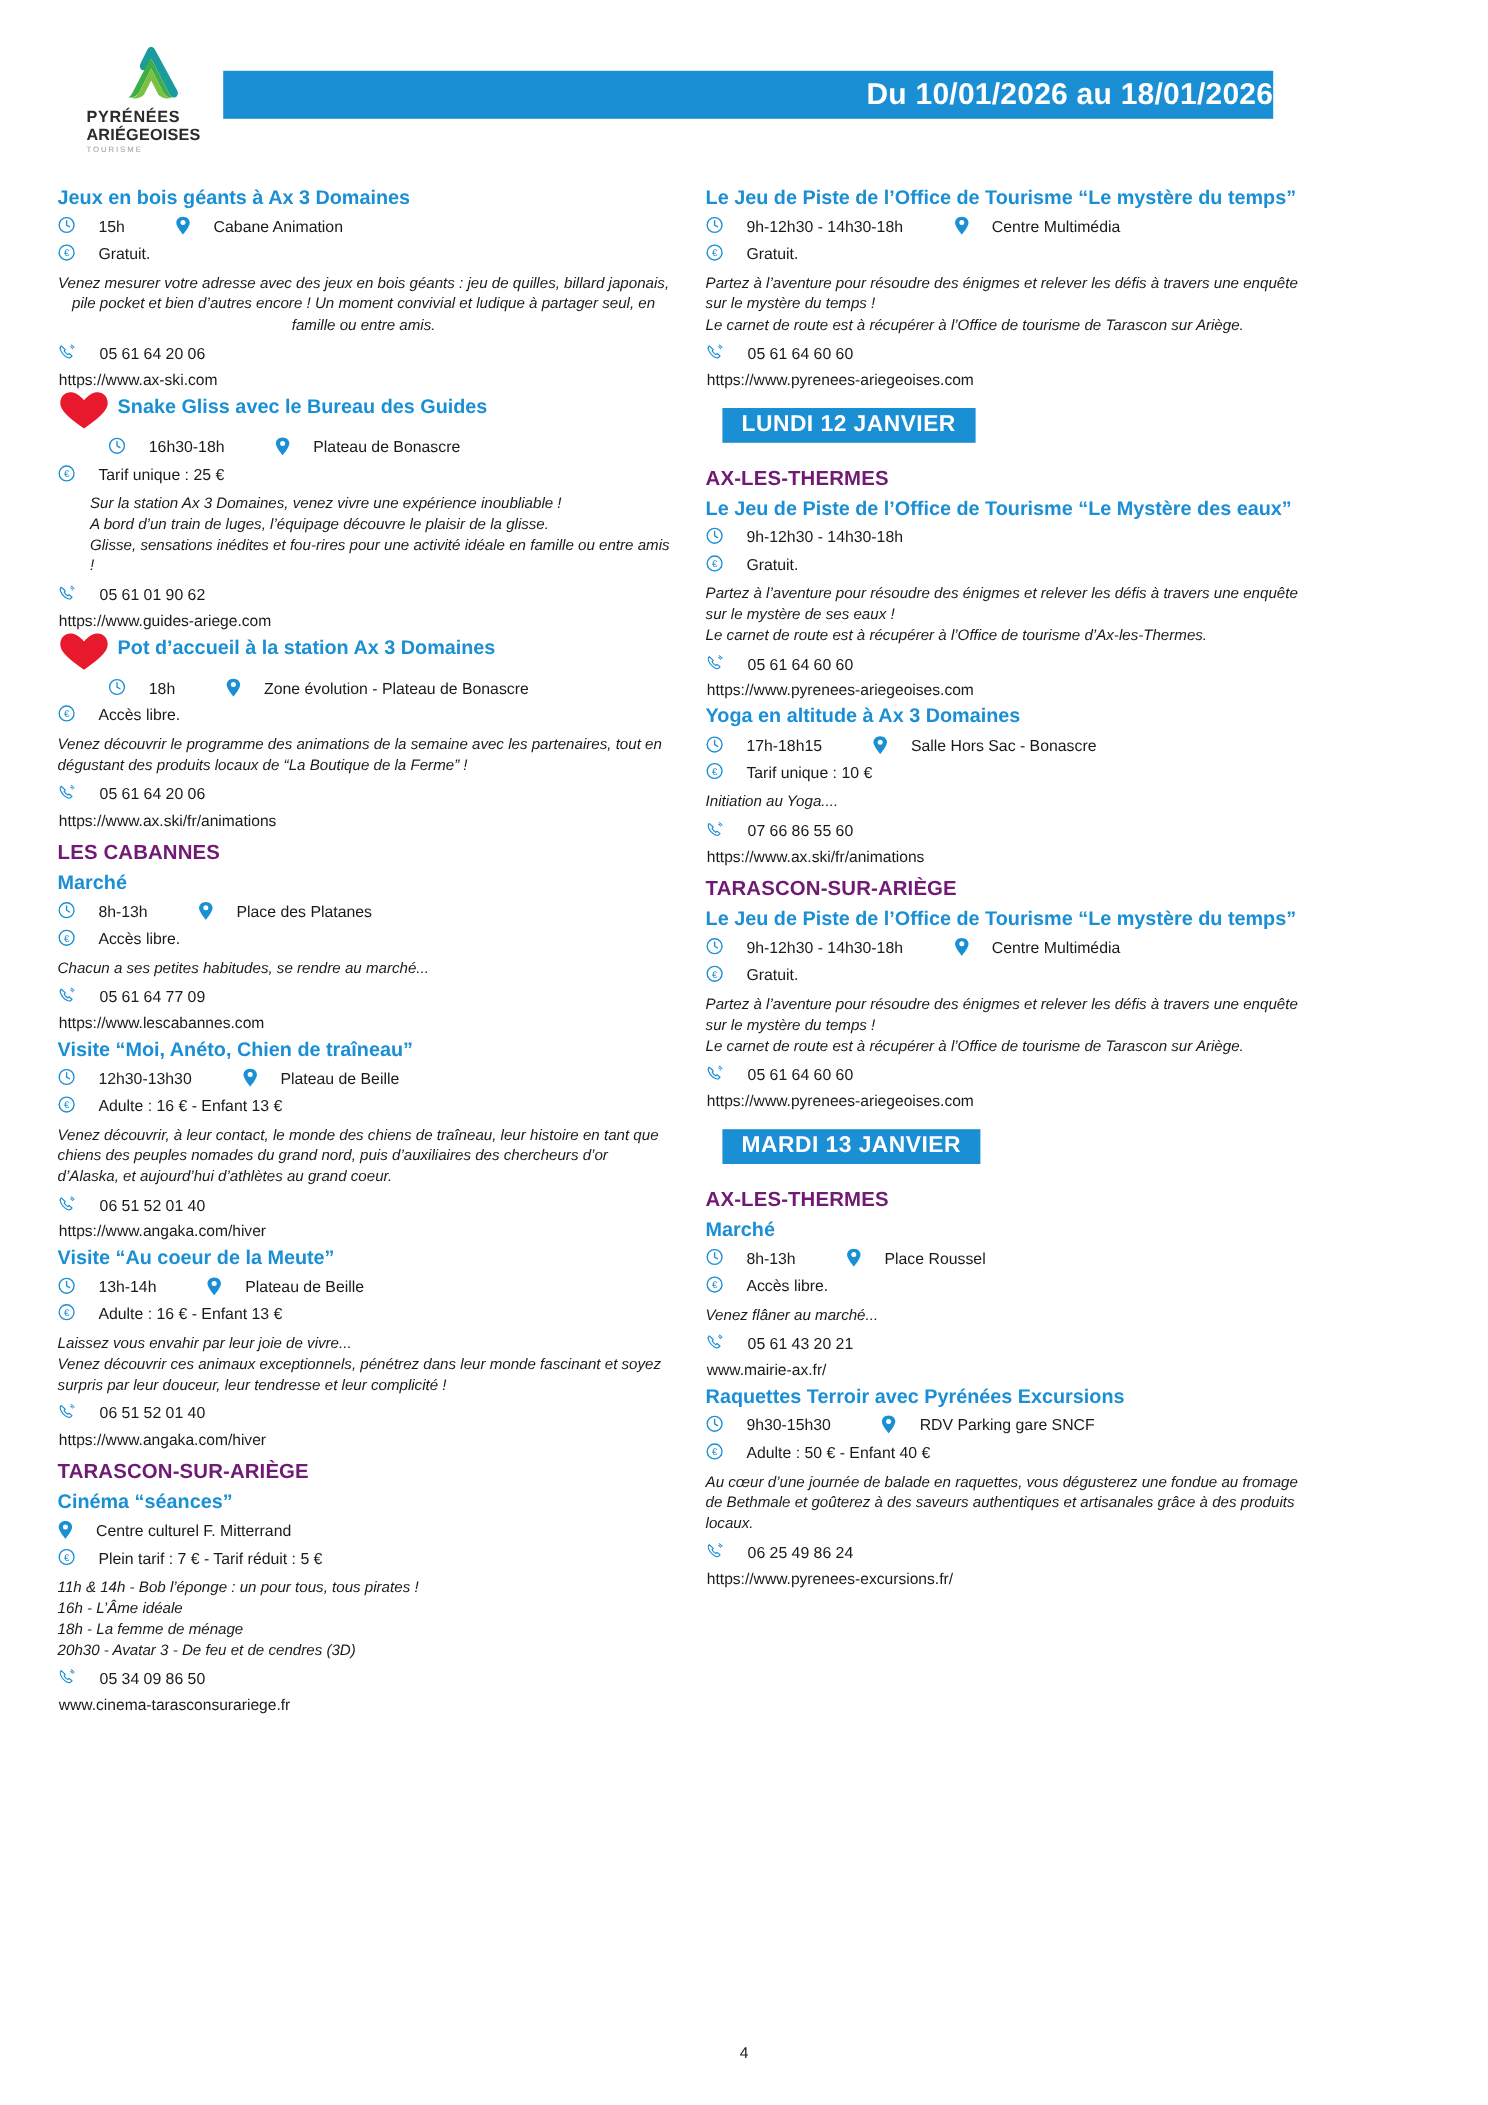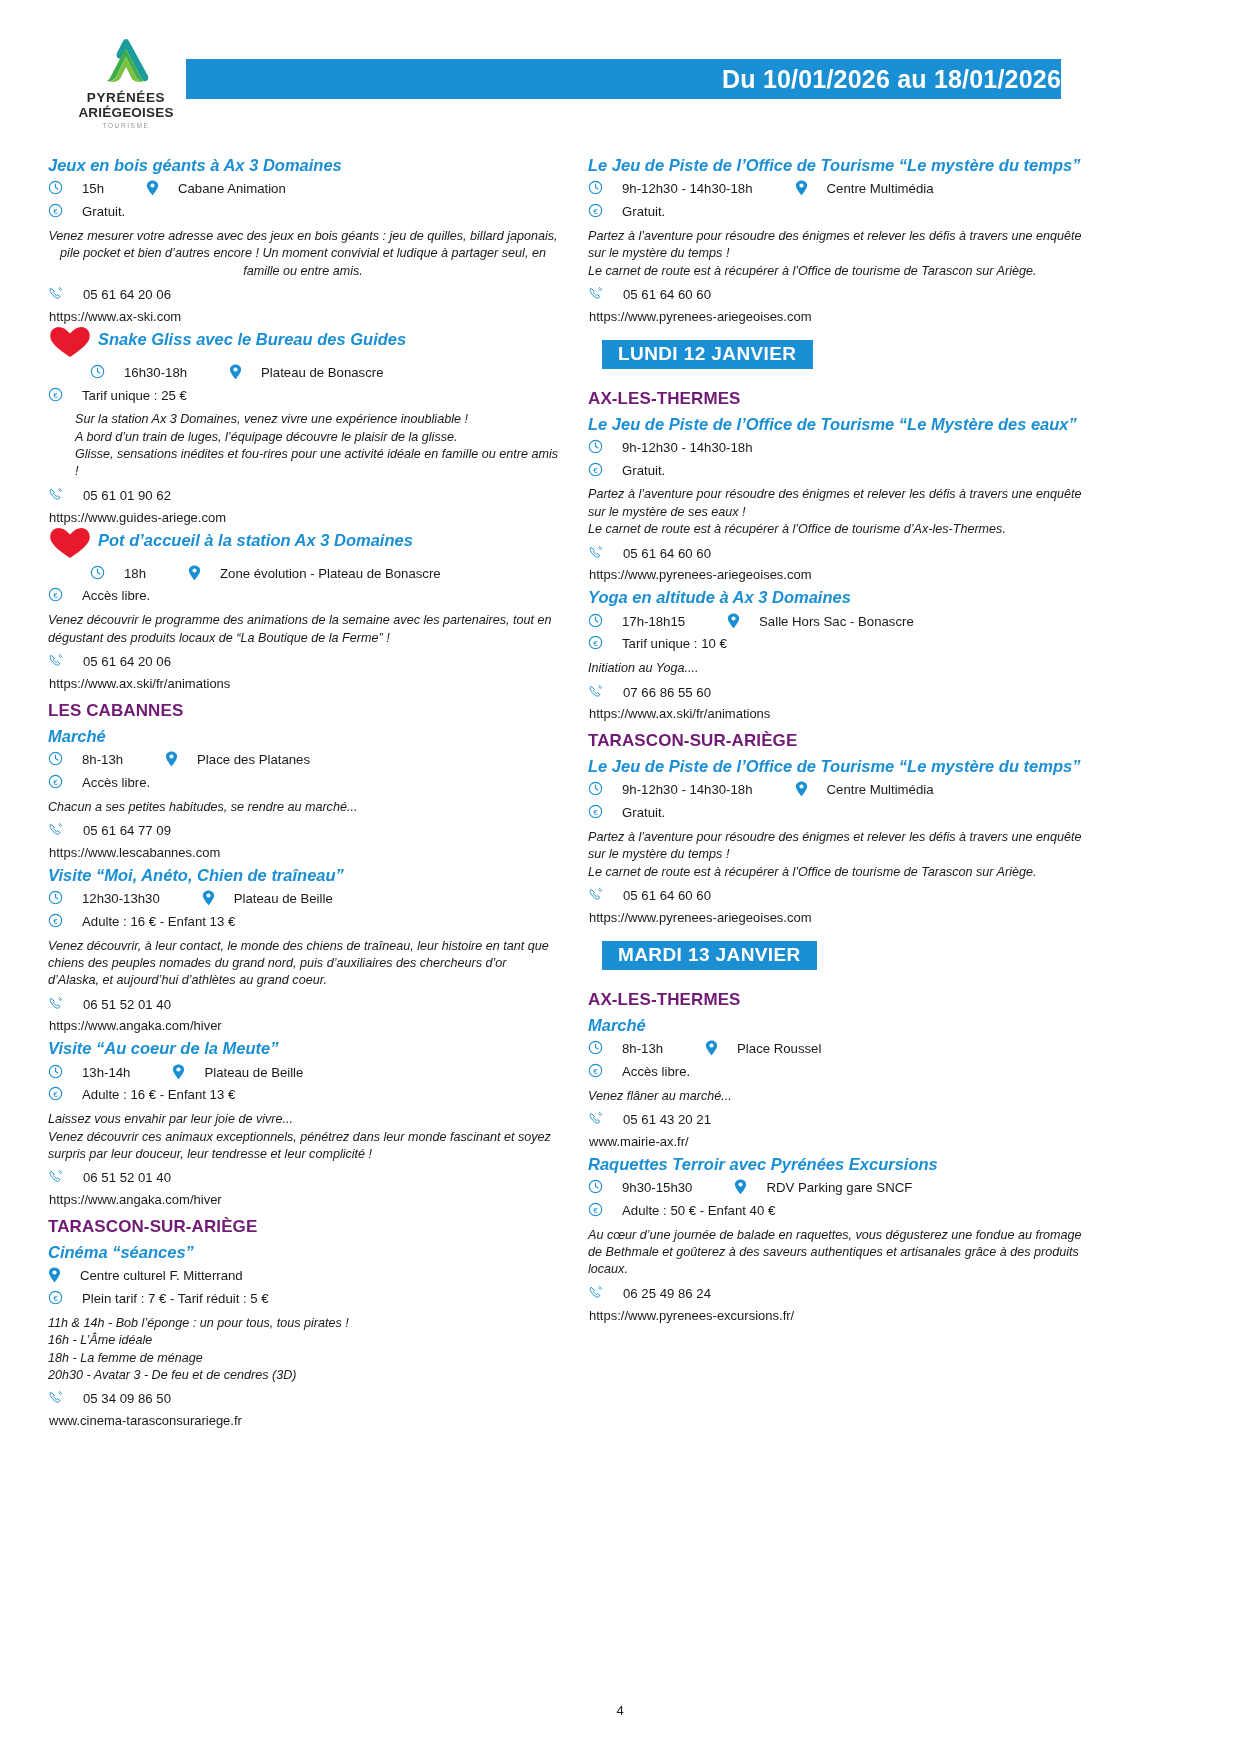--- a/index.html
+++ b/index.html
@@ -17,21 +17,21 @@
   
   .header {
     position: relative;
     height: 118px;
   }
   .logo {
     position: absolute;
     left: 72px;
     top: 36px;
     width: 108px;
-    text-align: center;
+    text-align: left;
   }
   .logo-mark { width: 62px; height: 52px; margin: 0 auto; display:block; }
   .logo-line1 {
     font-size: 13.5px;
     font-weight: bold;
     letter-spacing: 0.6px;
     color: #2b2b2b;
     margin-top: 3px;
     line-height: 1.08;
   }
@@ -93,21 +93,20 @@
     color: #701a75;
     letter-spacing: 0.1px;
     margin: 10px 0 2px 0;
   }
   .event-title {
     font-size: 16.5px;
     font-weight: bold;
     color: #1b8fd4;
     line-height: 1.22;
     margin: 5px 0 3px 0;
-    font-style: italic;
   }
   .event-title.heart { padding-left: 50px; position: relative; min-height: 30px; }
   .heart-icon {
     position: absolute;
     left: 0px;
     top: -3px;
     width: 44px;
     height: 32px;
   }
   .row {

